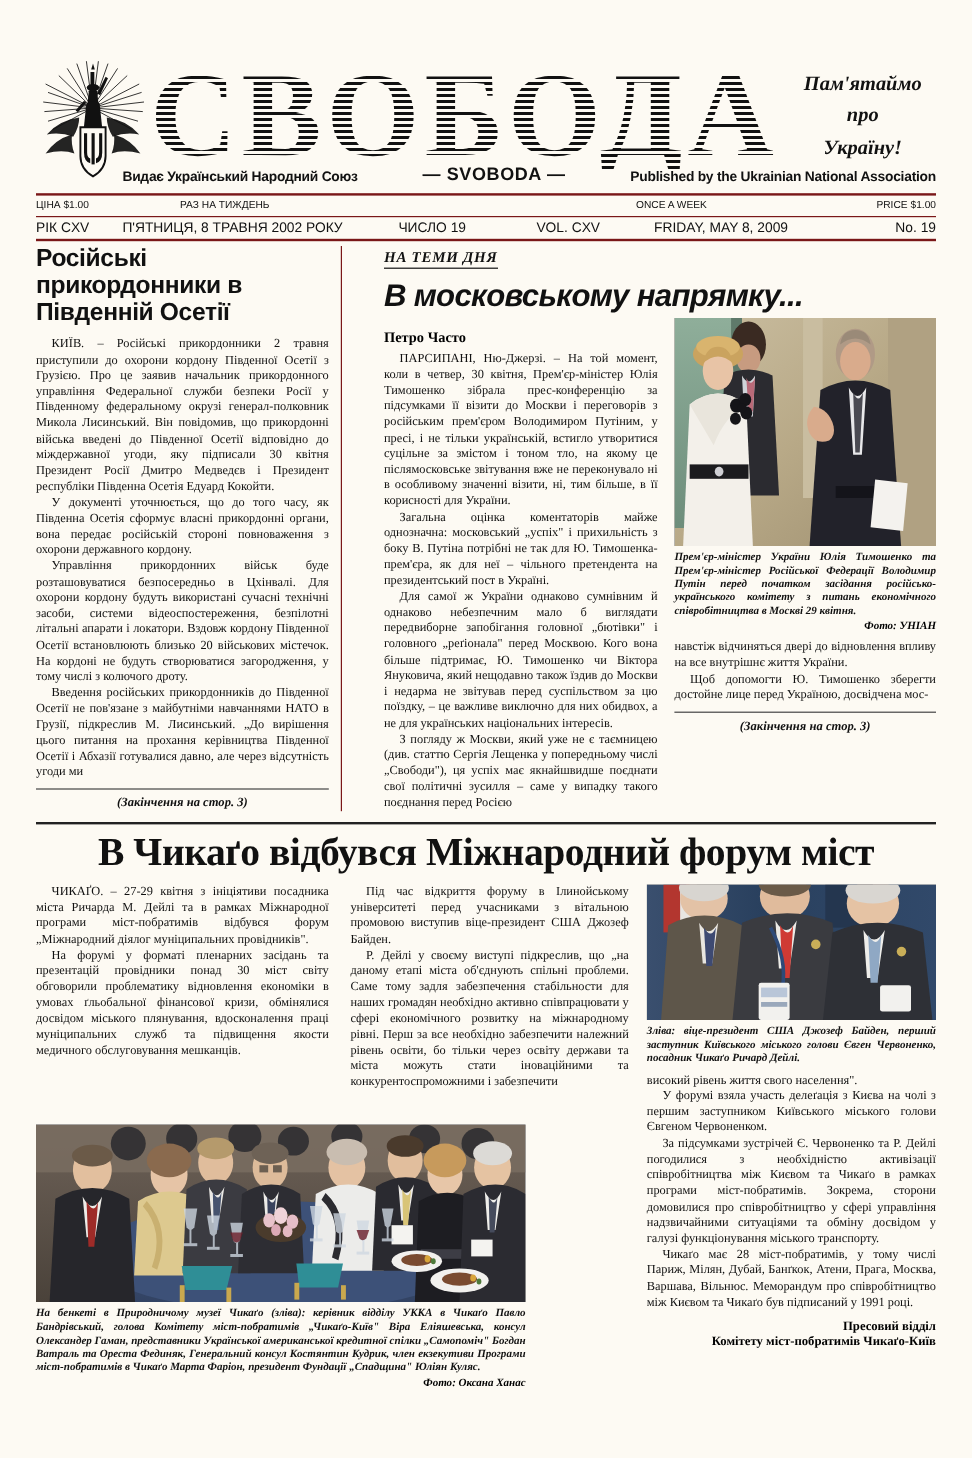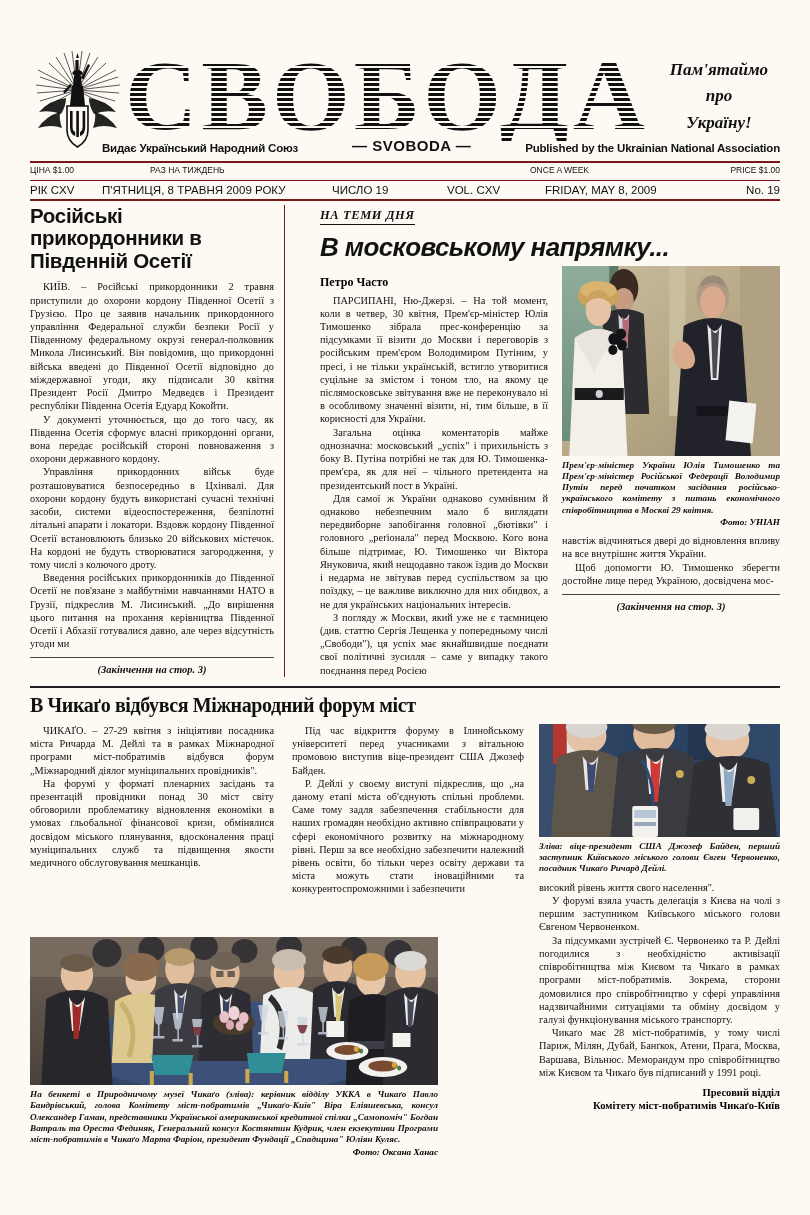--- a/index.html
+++ b/index.html
@@ -130,22 +130,22 @@
     font-family: "Liberation Serif", serif;
     font-style: italic; font-weight: bold; font-size: 9.2px;
     text-align: right; margin-top: 1px;
   }
 
   .section-rule { border-top: 2.2px solid #222; margin: 9px 0 0; }
 
   
   .hl-chicago {
     font-family: "Liberation Serif", serif;
-    font-weight: bold; font-size: 20px; color: #111;
-    text-align: left; margin-top: 6px; letter-spacing: -0.4px;
+    font-weight: bold; font-size: 33px; color: #111;
+    text-align: center; margin-top: 6px; letter-spacing: -0.4px;
   }
   .chi-grid { display: flex; margin-top: 7px; justify-content: flex-end; }
   .chi-c1 { flex: 0 0 253px; padding-right: 9px; }
   .chi-c2 { flex: 0 0 250px; padding: 0 9px; }
   .chi-c3 { flex: 1 1 auto; padding-left: 6px; }
 
   .signoff {
     font-family: "Liberation Serif", serif;
     font-weight: bold; font-size: 10.6px; line-height: 1.25;
     text-align: right; margin-top: 7px;
@@ -234,21 +234,21 @@
     <div class="c2">РАЗ НА ТИЖДЕНЬ</div>
     <div class="c3"></div>
     <div class="c4">ONCE A WEEK</div>
     <div class="c5">PRICE $1.00</div>
   </div>
 
   <div class="rule-thin"></div>
 
   <div class="datebar">
     <div class="d1">РІК CXV</div>
-    <div class="d2">П'ЯТНИЦЯ, 8 ТРАВНЯ 2009 РОКУ</div>
+    <div class="d2">П'ЯТНИЦЯ, 8 ТРАВНЯ 2002 РОКУ</div>
     <div class="d3">ЧИСЛО 19</div>
     <div class="d4">VOL. CXV</div>
     <div class="d5">FRIDAY, MAY 8, 2009</div>
     <div class="d6">No. 19</div>
   </div>
 
   <div class="rule-thick" style="margin-top:0"></div>
 
   <div class="top-section">
 

